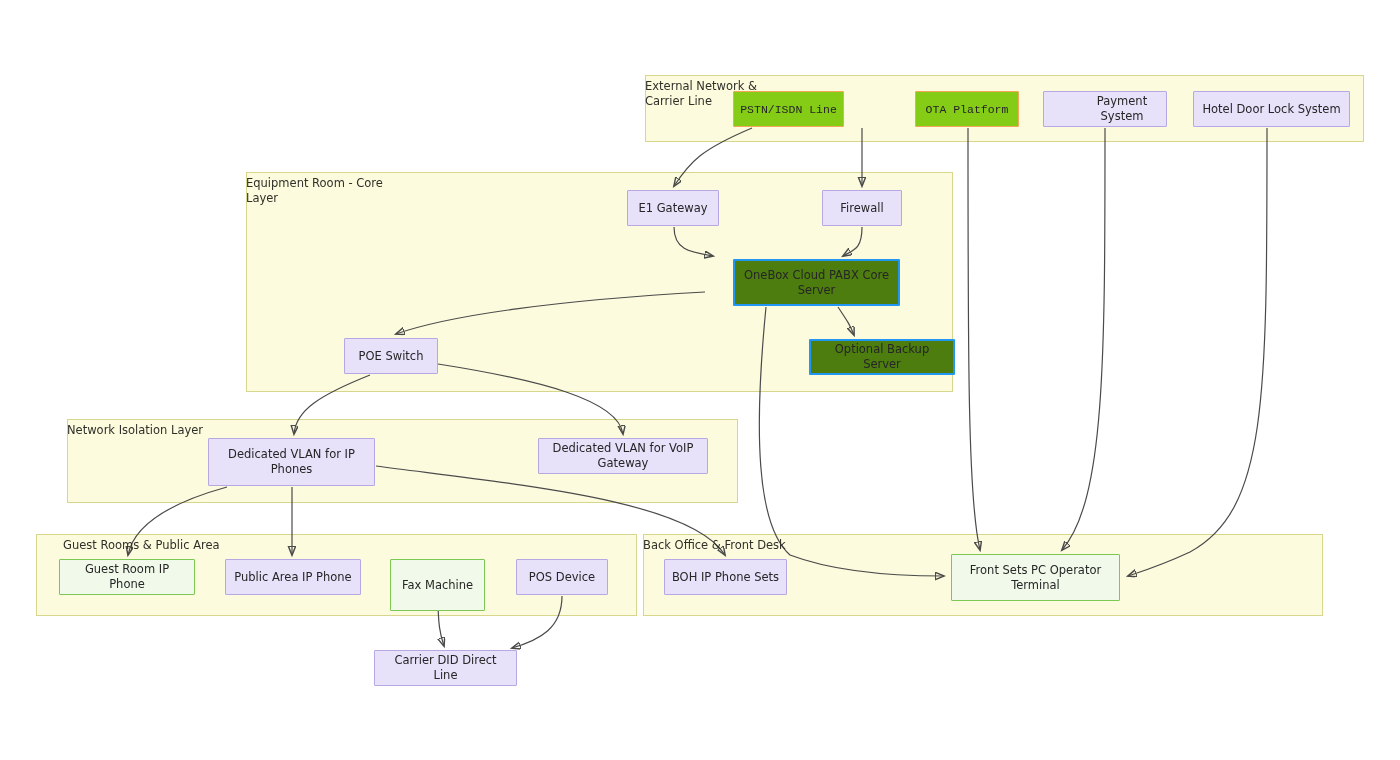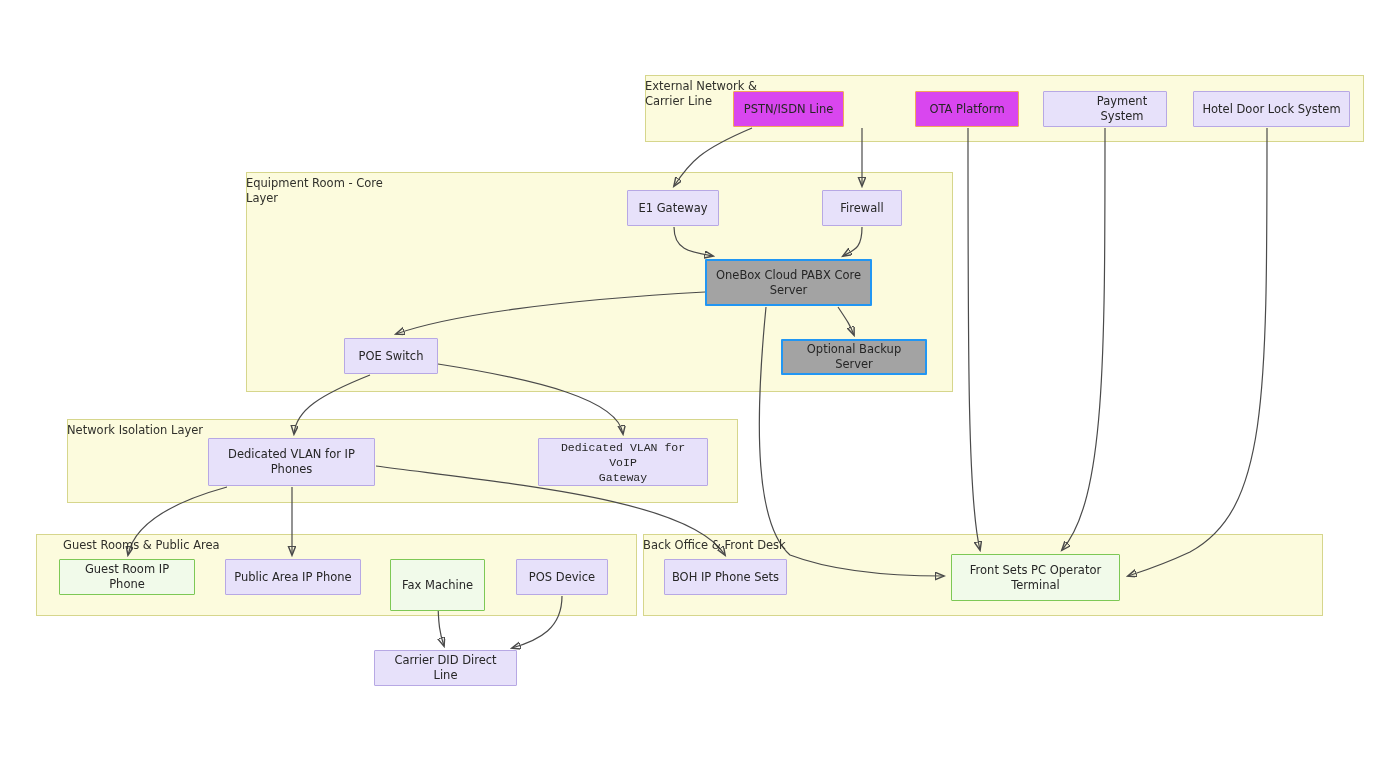--- a/index.html
+++ b/index.html
@@ -41,22 +41,22 @@
     display:flex;align-items:center;justify-content:center;
     text-align:center;
     font-size:11.5px;
     line-height:15px;
     padding:2px 6px;
     z-index:3;
     border-radius:1px;
     white-space:pre-line;
   }
   .n-purple{background:#e7e1fa;border:1.3px solid #b7a8e4;}
-  .n-orange{background:#d946ef;border:1.3px solid #f2a65a;}
-  .n-blue  {background:#a3a3a3;border:2px   solid #2196f3;}
+  .n-orange{background:#84cc16;border:1.3px solid #f2a65a;font-family:Liberation Mono, monospace;}
+  .n-blue  {background:#4d7c0f;border:2px   solid #2196f3;margin-left:28px;}
   .n-green {background:#f1faea;border:1.3px solid #7dc855;}
 </style>
 </head>
 <body>
 
 <div id="canvas">
 
   <div id="groups-layer">
       <div class="group" style="left: 645px; top: 75px; width: 719px; height: 67px;"></div>
       <div class="group-title" style="left: 645px; top: 79px; width: 719px; position: absolute;">External Network &amp;
@@ -105,21 +105,21 @@
       <div class="node n-purple" style="left: 1043px; top: 91px; width: 124px; height: 36px; padding-left: 40px;">Payment System</div>
       <div class="node n-purple" style="left: 1193px; top: 91px; width: 157px; height: 36px;">Hotel Door Lock System</div>
       <div class="node n-purple" style="left: 627px; top: 190px; width: 92px; height: 36px;">E1 Gateway</div>
       <div class="node n-purple" style="left: 822px; top: 190px; width: 80px; height: 36px;">Firewall</div>
       <div class="node n-blue" style="left: 705px; top: 259px; width: 167px; height: 47px;">OneBox Cloud PABX Core
 Server</div>
       <div class="node n-purple" style="left: 344px; top: 338px; width: 94px; height: 36px;">POE Switch</div>
       <div class="node n-blue" style="left: 781px; top: 339px; width: 146px; height: 36px;">Optional Backup Server</div>
       <div class="node n-purple" style="left: 208px; top: 438px; width: 167px; height: 48px;">Dedicated VLAN for IP
 Phones</div>
-      <div class="node n-purple" style="left: 538px; top: 438px; width: 170px; height: 48px; font-family: Liberation Mono, monospace;">Dedicated VLAN for VoIP
+      <div class="node n-purple" style="left: 538px; top: 438px; width: 170px; height: 36px;">Dedicated VLAN for VoIP
 Gateway</div>
       <div class="node n-green" style="left: 59px; top: 559px; width: 136px; height: 36px;">Guest Room IP Phone</div>
       <div class="node n-purple" style="left: 225px; top: 559px; width: 136px; height: 36px;">Public Area IP Phone</div>
       <div class="node n-green" style="left: 390px; top: 559px; width: 95px; height: 52px;">Fax Machine</div>
       <div class="node n-purple" style="left: 516px; top: 559px; width: 92px; height: 36px; text-align: right;">POS Device</div>
       <div class="node n-purple" style="left: 664px; top: 559px; width: 123px; height: 36px;">BOH IP Phone Sets</div>
       <div class="node n-green" style="left: 951px; top: 554px; width: 169px; height: 47px;">Front Sets PC Operator
 Terminal</div>
       <div class="node n-purple" style="left: 374px; top: 650px; width: 143px; height: 36px;">Carrier DID Direct Line</div>
     </div>

